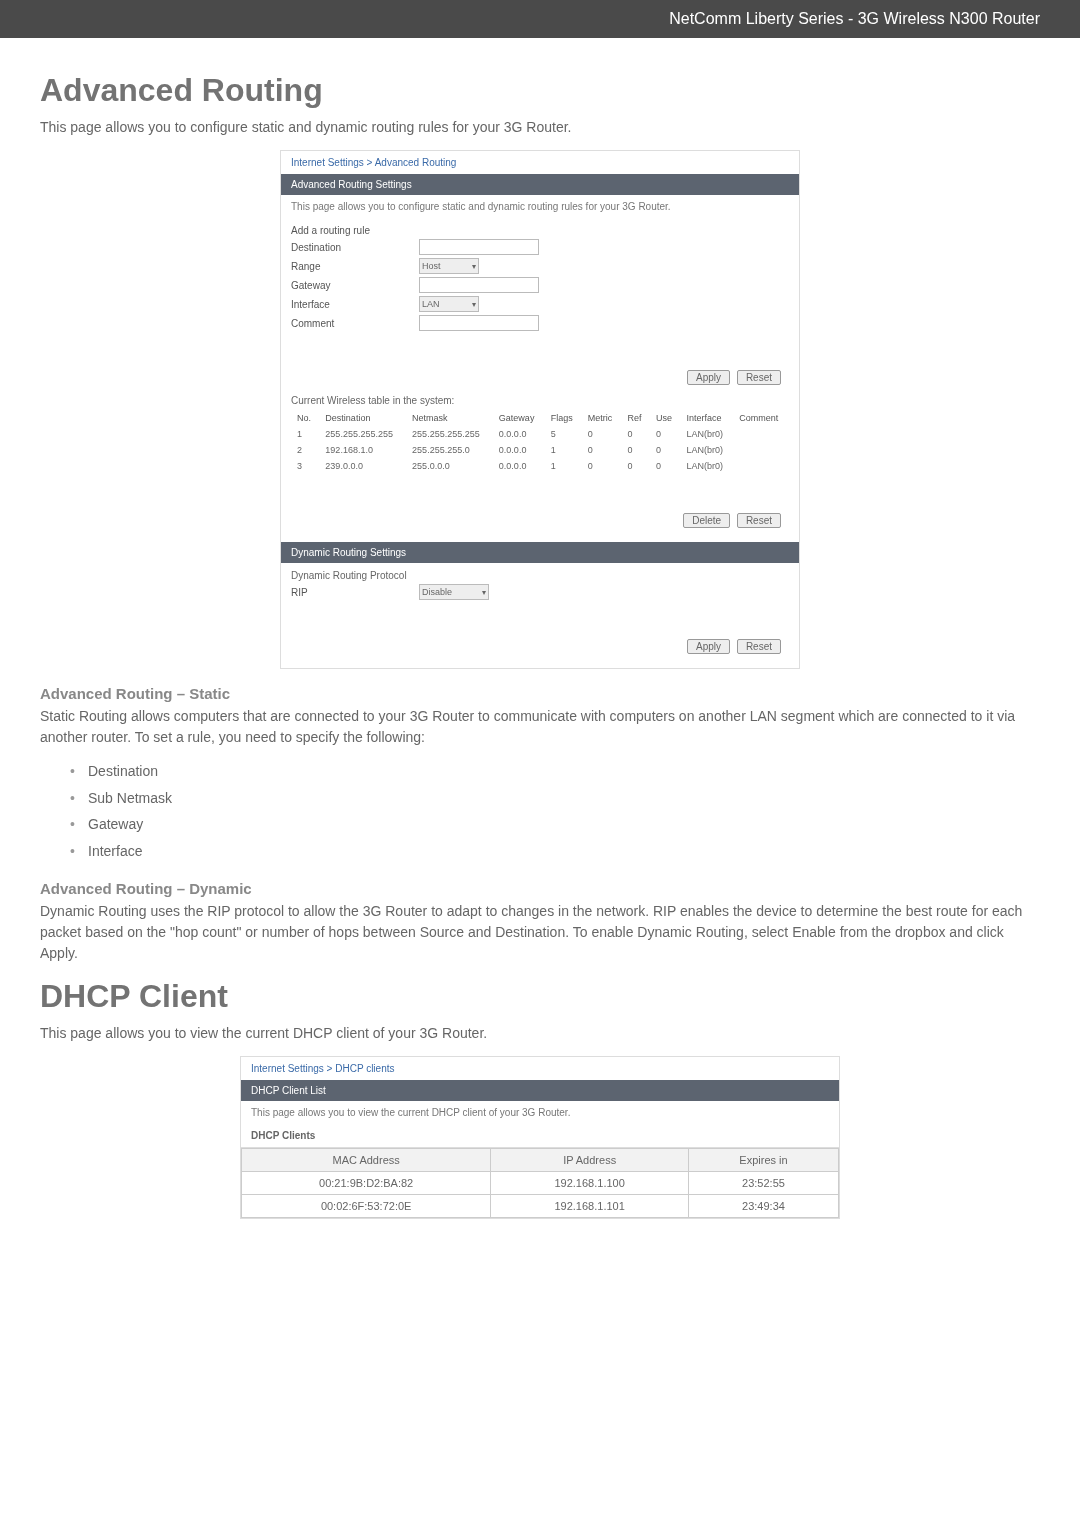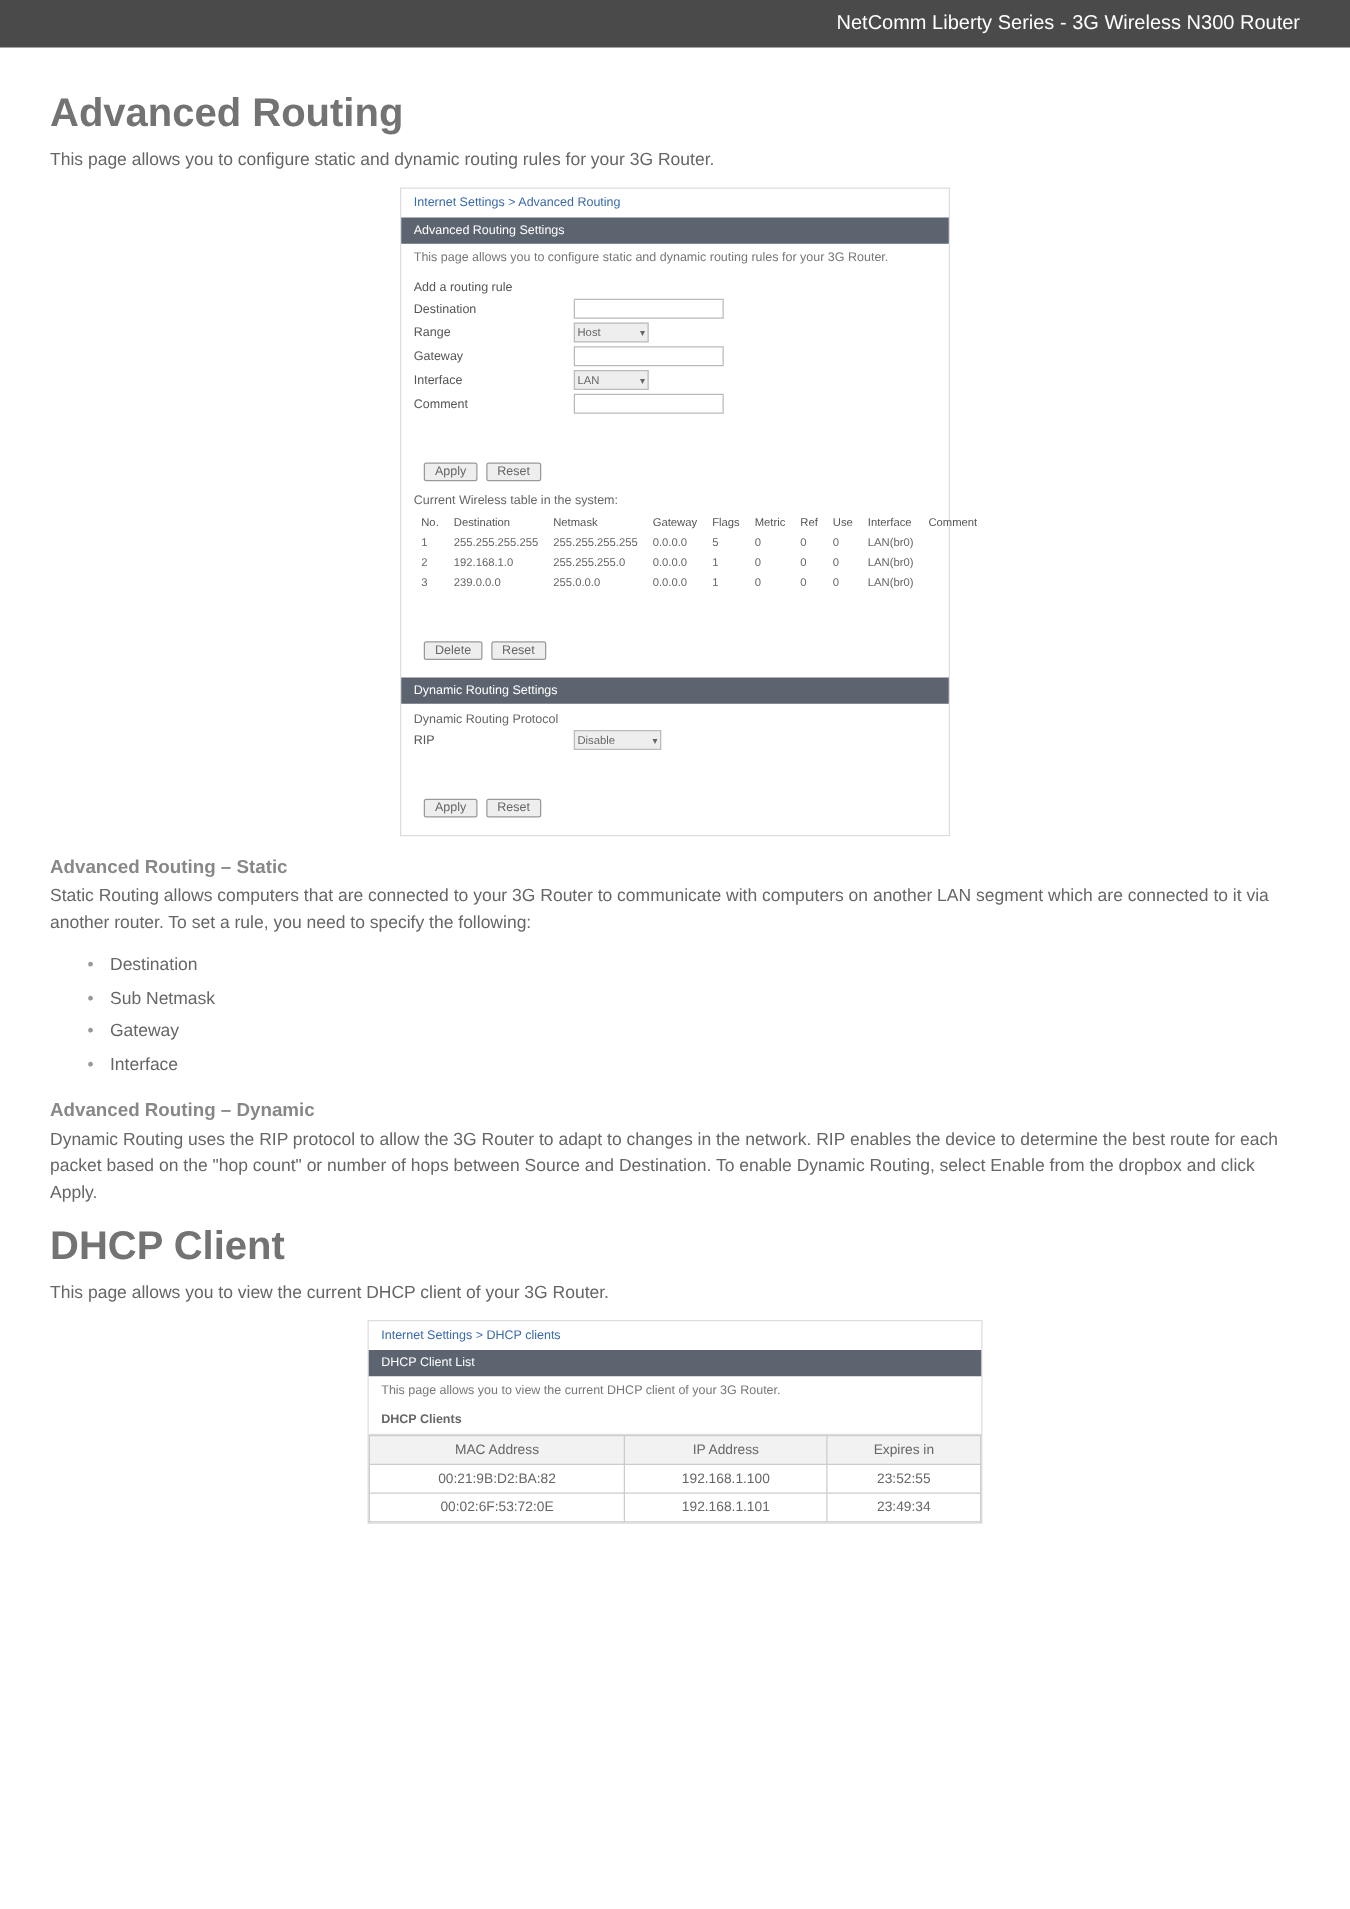--- a/index.html
+++ b/index.html
@@ -15,27 +15,27 @@
   .figure-wrap { text-align: center; margin: 12px 0; }
   .figure { display: inline-block; border: 1px solid #ddd; background: #fff; text-align: left; font-size: 10px; color: #666; }
   .fig-crumb { color: #3a6aa8; padding: 6px 10px; }
   .fig-band { background: #5c6470; color: #fff; padding: 5px 10px; font-size: 10px; }
   .fig-note { padding: 6px 10px; color: #777; }
   .fig-form { padding: 4px 10px 8px; }
   .fig-row { display: flex; align-items: center; margin: 3px 0; gap: 8px; }
   .fig-label { width: 120px; color: #555; }
   .fig-input { border: 1px solid #bbb; height: 16px; width: 120px; background: #fff; }
   .fig-select { border: 1px solid #bbb; height: 16px; width: 60px; background: #eee; font-size: 9px; padding: 0 2px; display: flex; align-items: center; justify-content: space-between; }
-  .fig-btnrow { text-align: left; padding: 6px; margin-top: 33px; }
+  .fig-btnrow { text-align: right; padding: 6px; margin-top: 33px; }
   .fig-btn { display: inline-block; border: 1px solid #999; background: #eee; font-size: 10px; padding: 1px 8px; border-radius: 2px; margin: 0 2px; }
   table.fig-table { border-collapse: collapse; width: 100%; font-size: 9px; }
   table.fig-table th, table.fig-table td { padding: 3px 6px; text-align: left; color: #666; }
   table.fig-table th { color: #555; font-weight: normal; }
-  .figure.adv { width: 440px; }
-  .figure.dhcp { width: 492px; }
+  .figure.adv { width: 520px; }
+  .figure.dhcp { width: 600px; }
   table.dhcp-tbl { border-collapse: collapse; width: 100%; font-size: 11px; }
   table.dhcp-tbl th, table.dhcp-tbl td { border: 1px solid #ccc; padding: 5px 10px; text-align: center; color: #666; }
   table.dhcp-tbl th { background: #f2f2f2; font-weight: normal; }
   .dhcp-sec-title { padding: 6px 10px; font-weight: bold; color: #666; border-bottom: 1px solid #ddd; }
   .chev { font-size: 8px; }
 </style>
 </head>
 <body>
 
 <div class="header-bar">

